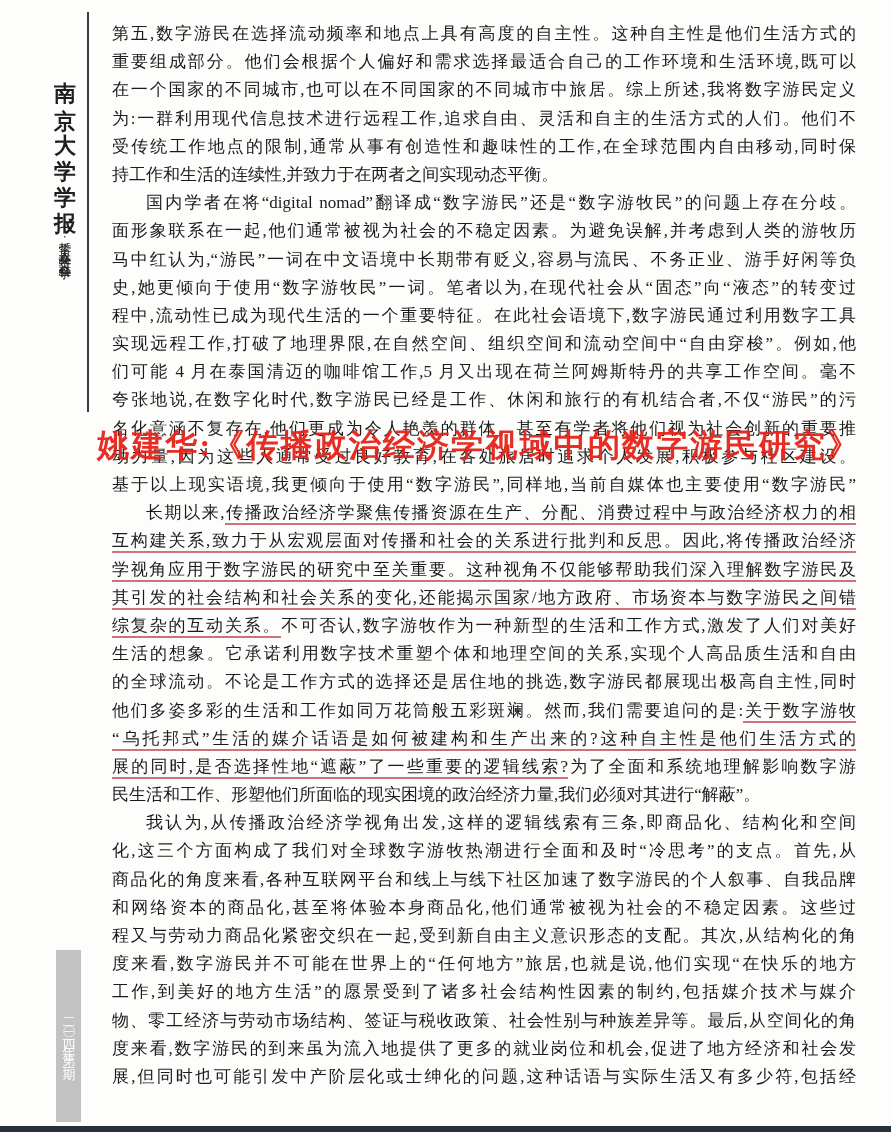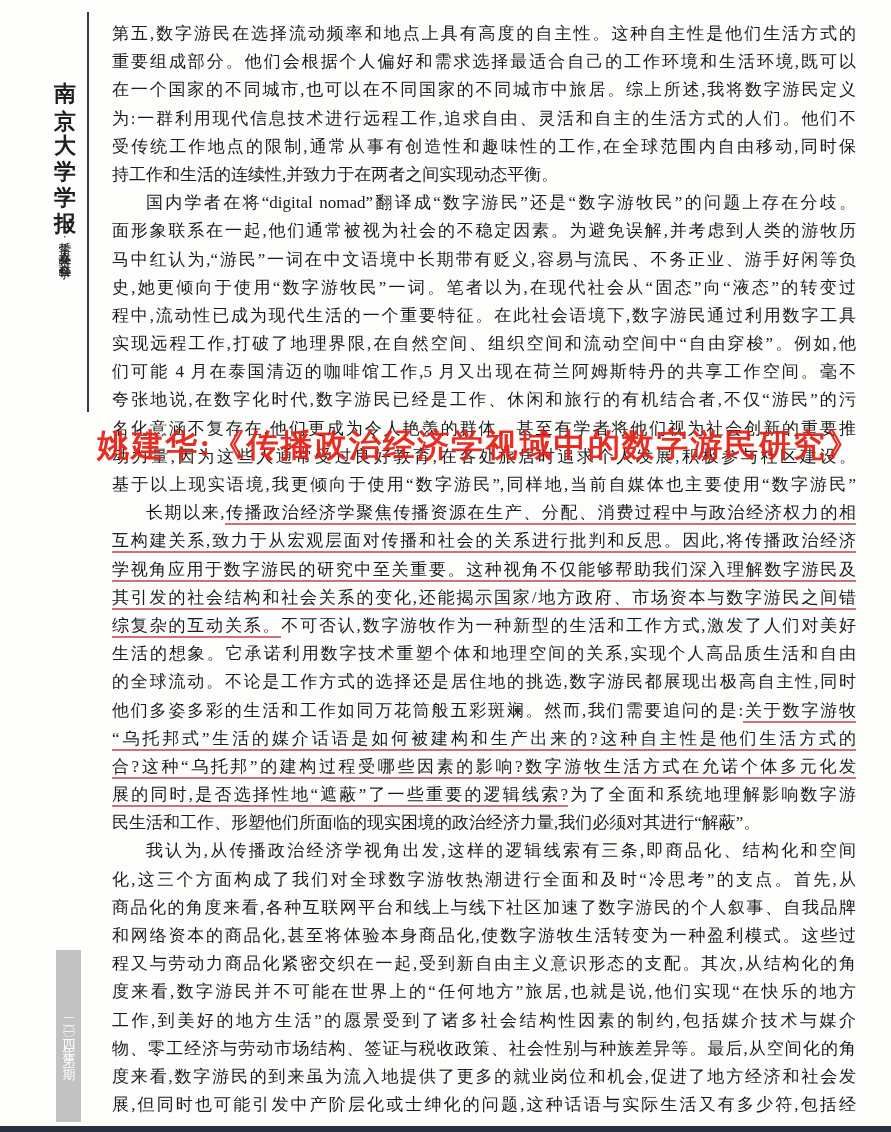--- a/index.html
+++ b/index.html
@@ -93,27 +93,26 @@
       <div class="line"><span>基于以上现实语境,我更倾向于使用“数字游民”,同样地,当前自媒体也主要使用“数字游民”</span></div>
       <div class="line ind"><span>长期以来,</span><span class="u">传播政治经济学聚焦传播资源在生产、分配、消费过程中与政治经济权力的相</span></div>
       <div class="line"><span class="u">互构建关系,致力于从宏观层面对传播和社会的关系进行批判和反思。因此,将传播政治经济</span></div>
       <div class="line"><span class="u">学视角应用于数字游民的研究中至关重要。这种视角不仅能够帮助我们深入理解数字游民及</span></div>
       <div class="line"><span class="u">其引发的社会结构和社会关系的变化,还能揭示国家/地方政府、市场资本与数字游民之间错</span></div>
       <div class="line"><span class="u">综复杂的互动关系。</span><span>不可否认,数字游牧作为一种新型的生活和工作方式,激发了人们对美好</span></div>
       <div class="line"><span>生活的想象。它承诺利用数字技术重塑个体和地理空间的关系,实现个人高品质生活和自由</span></div>
       <div class="line"><span>的全球流动。不论是工作方式的选择还是居住地的挑选,数字游民都展现出极高自主性,同时</span></div>
       <div class="line"><span>他们多姿多彩的生活和工作如同万花筒般五彩斑斓。然而,我们需要追问的是:</span><span class="u">关于数字游牧</span></div>
       <div class="line"><span class="u">“乌托邦式”生活的媒介话语是如何被建构和生产出来的?这种自主性是他们生活方式的</span></div>
-      <div class="line"><span class="u">合?这种“乌托邦”的建构过程受哪些因素的影响?数字游牧生活方式在允诺个体多元化发</span></div>
       <div class="line"><span class="u">展的同时,是否选择性地“遮蔽”了一些重要的逻辑线索?</span><span>为了全面和系统地理解影响数字游</span></div>
       <div class="line na"><span>民生活和工作、形塑他们所面临的现实困境的政治经济力量,我们必须对其进行“解蔽”。</span></div>
       <div class="line ind"><span>我认为,从传播政治经济学视角出发,这样的逻辑线索有三条,即商品化、结构化和空间</span></div>
       <div class="line"><span>化,这三个方面构成了我们对全球数字游牧热潮进行全面和及时“冷思考”的支点。首先,从</span></div>
       <div class="line"><span>商品化的角度来看,各种互联网平台和线上与线下社区加速了数字游民的个人叙事、自我品牌</span></div>
-      <div class="line"><span>和网络资本的商品化,甚至将体验本身商品化,使数字游牧生活转变为一种盈利模式。这些过</span></div>
+      <div class="line"><span>和网络资本的商品化,甚至将体验本身商品化,他们通常被视为社会的不稳定因素。这些过</span></div>
       <div class="line"><span>程又与劳动力商品化紧密交织在一起,受到新自由主义意识形态的支配。其次,从结构化的角</span></div>
       <div class="line"><span>度来看,数字游民并不可能在世界上的“任何地方”旅居,也就是说,他们实现“在快乐的地方</span></div>
       <div class="line"><span>工作,到美好的地方生活”的愿景受到了诸多社会结构性因素的制约,包括媒介技术与媒介</span></div>
       <div class="line"><span>物、零工经济与劳动市场结构、签证与税收政策、社会性别与种族差异等。最后,从空间化的角</span></div>
       <div class="line"><span>度来看,数字游民的到来虽为流入地提供了更多的就业岗位和机会,促进了地方经济和社会发</span></div>
       <div class="line"><span>展,但同时也可能引发中产阶层化或士绅化的问题,这种话语与实际生活又有多少符,包括经</span></div>
     </div>
 
   <div class="watermark" style="color: rgb(230, 35, 26);">姚建华:《传播政治经济学视域中的数字游民研究》</div>
 

